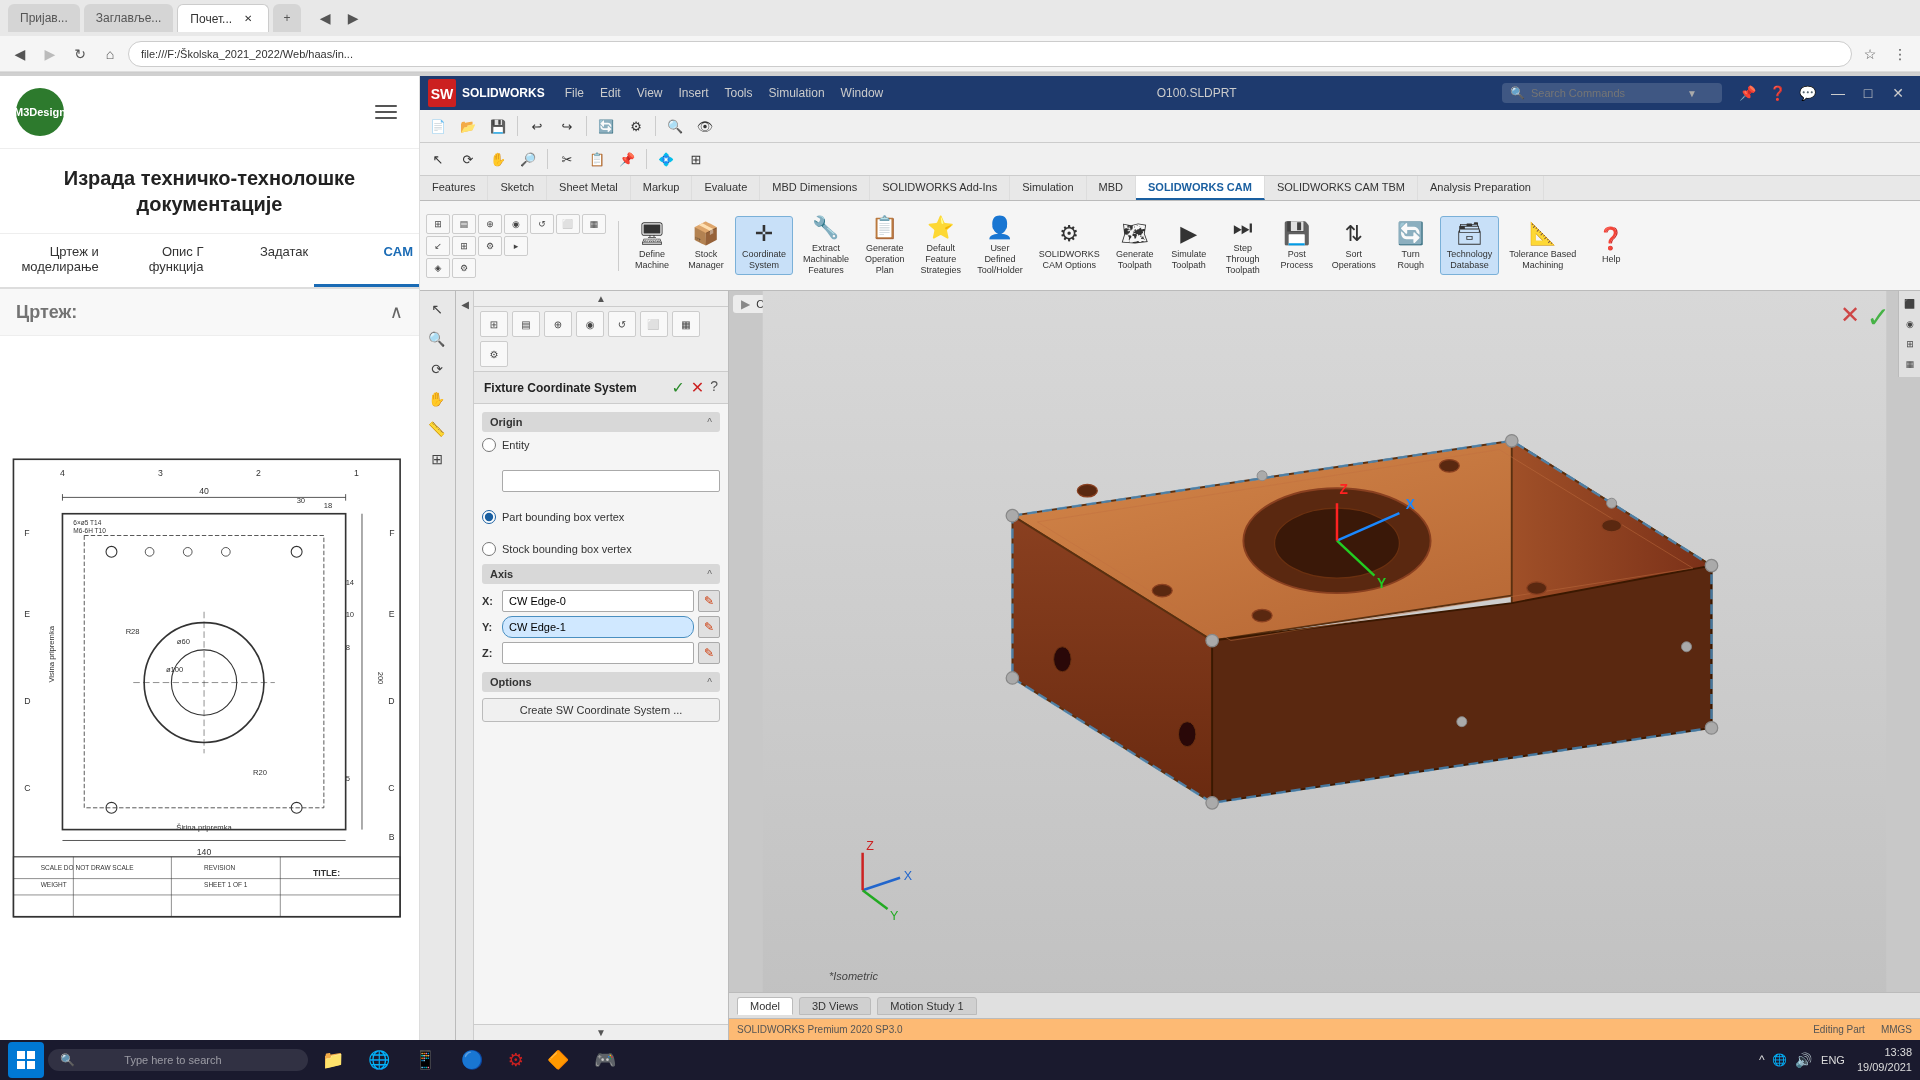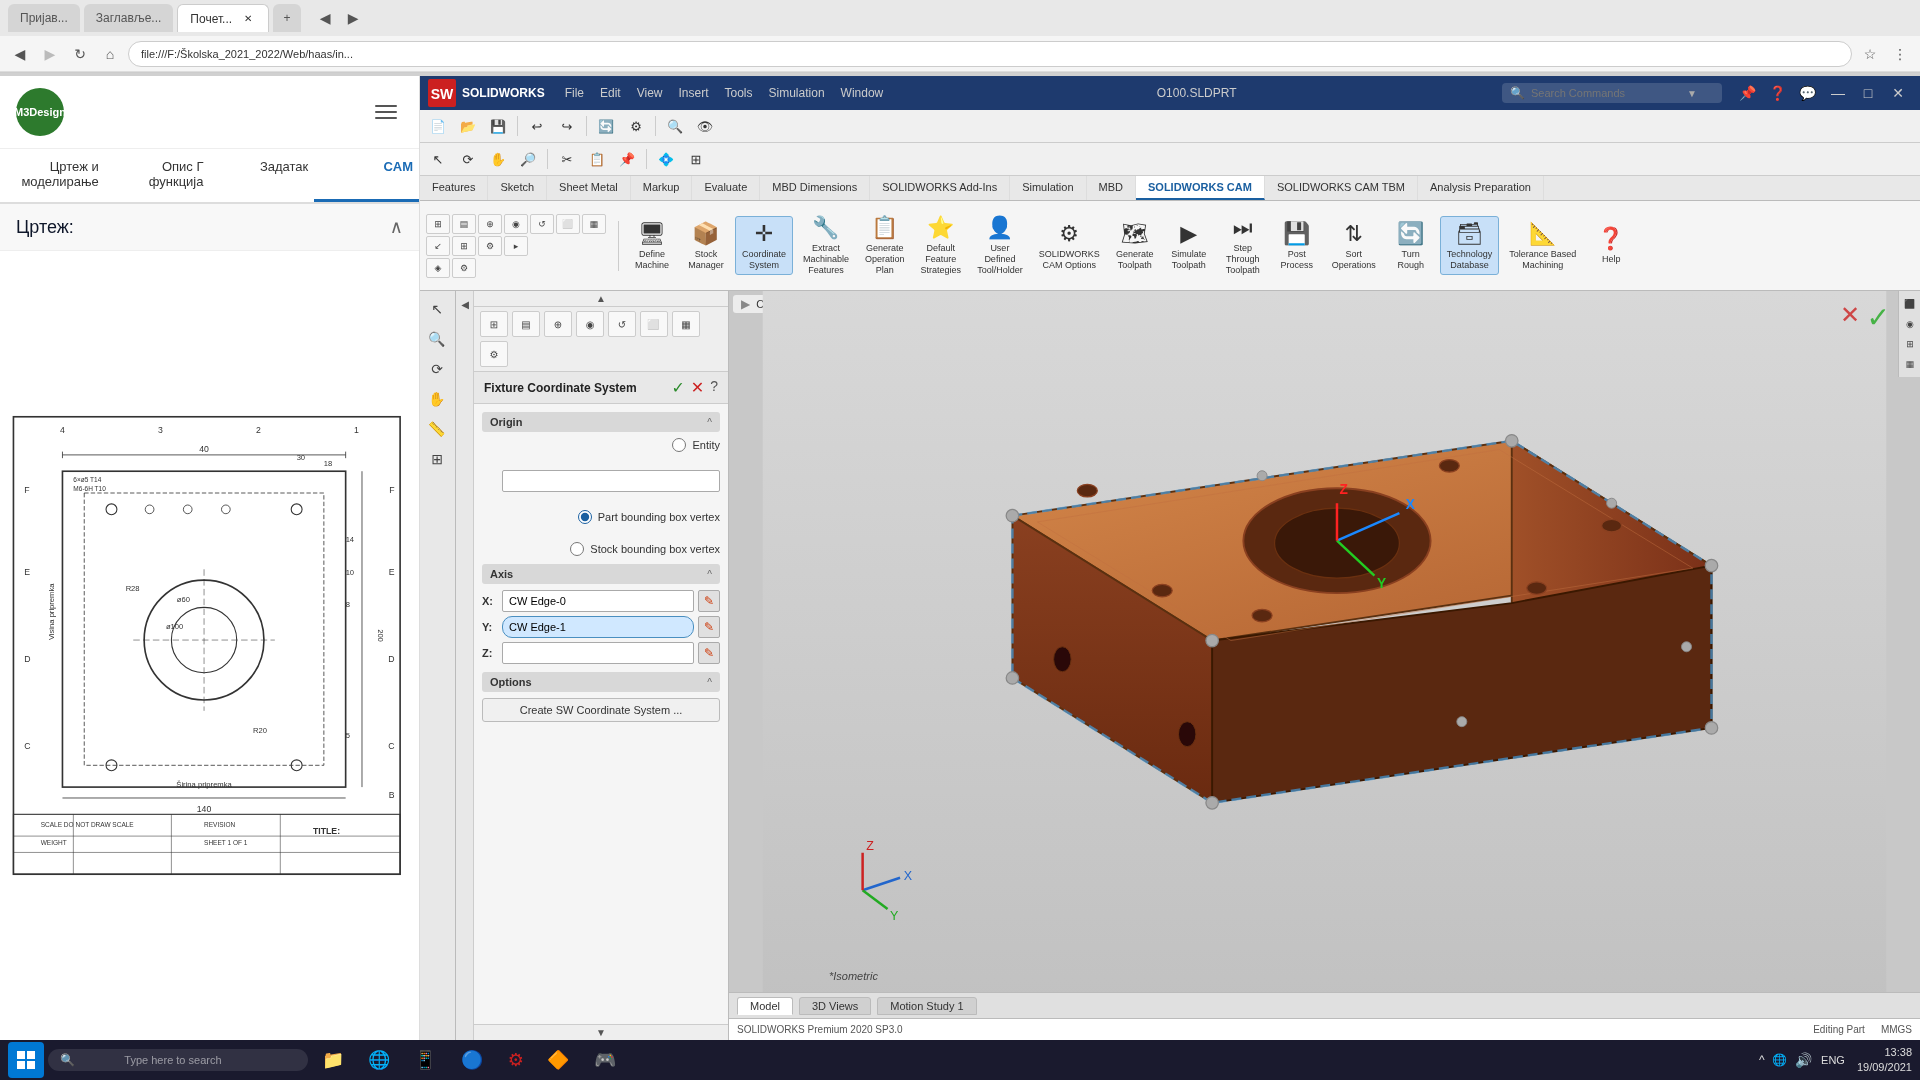--- a/index.html
+++ b/index.html
@@ -22,21 +22,21 @@
     .site-logo { display: flex; flex-direction: column; align-items: center; }
     .logo-circle { width: 48px; height: 48px; border-radius: 50%; background: #2d7a2d; display: flex; align-items: center; justify-content: center; color: white; font-weight: bold; font-size: 11px; }
     .hamburger-btn { width: 32px; height: 32px; border: none; background: none; cursor: pointer; display: flex; flex-direction: column; justify-content: center; gap: 4px; padding: 4px; }
     .hamburger-line { width: 22px; height: 2px; background: #555; border-radius: 1px; }
     .site-title { text-align: center; padding: 16px; background: #fff; border-bottom: 1px solid #eee; }
     .site-title h1 { font-size: 20px; font-weight: bold; color: #222; line-height: 1.3; }
     .site-nav { display: flex; background: #fff; border-bottom: 2px solid #ddd; }
     .site-nav-item { flex: 1; text-align: right; padding: 10px 6px; font-size: 13px; cursor: pointer; color: #333; border-bottom: 3px solid transparent; }
     .site-nav-item.active { color: #1a6bb5; border-bottom: 3px solid #1a6bb5; font-weight: 600; }
     .section-header { display: flex; align-items: center; justify-content: space-between; padding: 12px 16px; background: #f8f8f8; border-bottom: 1px solid #eee; }
-    .section-title { font-size: 18px; font-weight: normal; color: #0f172a; }
+    .section-title { font-size: 18px; font-weight: bold; color: #737373; }
     .section-toggle { background: none; border: none; cursor: pointer; font-size: 18px; color: #666; }
     .drawing-area { flex: 1; padding: 8px; background: #fff; overflow: hidden; }
 
     
     .sw-panel { flex: 1; display: flex; flex-direction: column; background: #c8c8c8; }
     .sw-menu-item { color: #ccc; font-size: 12px; padding: 4px 8px; cursor: pointer; border-radius: 3px; }
     .sw-win-btn { width: 28px; height: 24px; border: none; background: none; color: #ccc; cursor: pointer; font-size: 14px; display: flex; align-items: center; justify-content: center; }
     .sw-tb-btn { display: flex; flex-direction: column; align-items: center; justify-content: center; padding: 2px 4px; cursor: pointer; border-radius: 3px; min-width: 28px; height: 28px; background: none; border: none; font-size: 10px; color: #333; }
     .sw-tb-separator { width: 1px; height: 20px; background: #ccc; margin: 0 3px; }
 
@@ -57,21 +57,21 @@
     .sw-panel-actions { display: flex; gap: 6px; }
     .sw-panel-check { color: #2a8a2a; font-size: 16px; cursor: pointer; }
     .sw-panel-x { color: #cc2222; font-size: 16px; cursor: pointer; }
     .sw-panel-help { color: #555; font-size: 14px; cursor: pointer; }
     .sw-panel-icons { display: flex; padding: 4px 6px; gap: 4px; background: #eee; border-bottom: 1px solid #ccc; flex-wrap: wrap; }
     .sw-icon-btn { width: 28px; height: 26px; border: 1px solid #ccc; background: #f8f8f8; cursor: pointer; border-radius: 2px; display: flex; align-items: center; justify-content: center; font-size: 12px; color: #444; }
     .sw-panel-body { flex: 1; overflow-y: auto; padding: 8px; }
     .sw-section { margin-bottom: 8px; }
     .sw-section-header { display: flex; align-items: center; justify-content: space-between; background: #d8d8d8; padding: 4px 8px; border-radius: 3px; margin-bottom: 6px; cursor: pointer; }
     .sw-section-label { font-size: 11px; font-weight: 600; color: #333; }
-    .sw-radio-group { display: flex; flex-direction: column; gap: 18px; margin-bottom: 6px; align-items: flex-end; }
+    .sw-radio-group { display: flex; flex-direction: column; gap: 18px; margin-bottom: 6px; }
     .sw-radio-item { display: flex; align-items: center; gap: 6px; font-size: 11px; color: #333; cursor: pointer; }
     .sw-radio-input { width: 14px; height: 14px; accent-color: #1a5fa0; }
     .sw-text-input { width: 100%; height: 22px; border: 1px solid #aaa; padding: 2px 6px; font-size: 11px; background: #fff; border-radius: 2px; }
     .sw-text-input.highlighted { background: #d0e8ff; border-color: #4a8fc0; border-radius: 10px; }
     .sw-axis-row { display: flex; align-items: center; gap: 4px; margin-bottom: 4px; }
     .sw-axis-label { width: 16px; font-size: 11px; font-weight: 600; color: #333; }
     .sw-axis-input { flex: 1; height: 22px; border: 1px solid #aaa; padding: 2px 6px; font-size: 11px; background: #fff; border-radius: 2px; }
     .sw-axis-btn { width: 22px; height: 22px; background: #e0e0e0; border: 1px solid #aaa; cursor: pointer; border-radius: 2px; display: flex; align-items: center; justify-content: center; font-size: 10px; color: #555; }
     .sw-create-btn { width: 100%; padding: 5px; background: #f0f0f0; border: 1px solid #bbb; cursor: pointer; font-size: 11px; color: #333; border-radius: 3px; text-align: center; }
 
@@ -141,20 +141,23 @@
       <div class="site-logo">
         <div class="logo-circle">
           <span>M3Design</span>
         </div>
       </div>
       <button class="hamburger-btn">
         <div class="hamburger-line"></div>
         <div class="hamburger-line"></div>
         <div class="hamburger-line"></div>
       </button>
+    </div>
+    <div class="site-title">
+      <h1>Израда техничко-технолошке документације</h1>
     </div>
     <div class="site-nav">
       <div class="site-nav-item">Цртеж и моделирање</div>
       <div class="site-nav-item">Опис Г функција</div>
       <div class="site-nav-item">Задатак</div>
       <div class="site-nav-item active">CAM</div>
     </div>
     <div class="section-header">
       <span class="section-title">Цртеж:</span>
       <button class="section-toggle">∧</button>
@@ -659,21 +662,21 @@
         </svg>
 
         <div style="position:absolute;bottom:58px;left:100px;font-size:11px;color:#444;font-style:italic;">*Isometric</div>
 
         <div style="position:absolute;bottom:22px;left:0;right:0;height:26px;background:#e0e0e0;border-top:1px solid #bbb;display:flex;align-items:center;padding:0 8px;gap:6px;">
           <div class="sw-bottom-tab active">Model</div>
           <div class="sw-bottom-tab">3D Views</div>
           <div class="sw-bottom-tab">Motion Study 1</div>
         </div>
 
-        <div style="position:absolute;bottom:0;left:0;right:0;height:22px;background:#ffffff;border-top:1px solid #bbb;display:flex;align-items:center;padding:0 8px;font-size:10px;color:#555;">
+        <div style="position:absolute;bottom:0;left:0;right:0;height:22px;background:#fdba74;border-top:1px solid #bbb;display:flex;align-items:center;padding:0 8px;font-size:10px;color:#555;">
           <span>SOLIDWORKS Premium 2020 SP3.0</span>
           <span style="margin-left:auto;display:flex;gap:16px;">
             <span>Editing Part</span>
             <span>MMGS</span>
           </span>
         </div>
 
         <div style="position:absolute;top:0;right:0;width:22px;background:#e0e0e0;border-left:1px solid #bbb;display:flex;flex-direction:column;padding:4px 2px;gap:2px;">
           <button class="sw-tool-btn" style="width:18px;height:18px;font-size:9px;">⬛</button>
           <button class="sw-tool-btn" style="width:18px;height:18px;font-size:9px;">◉</button>

